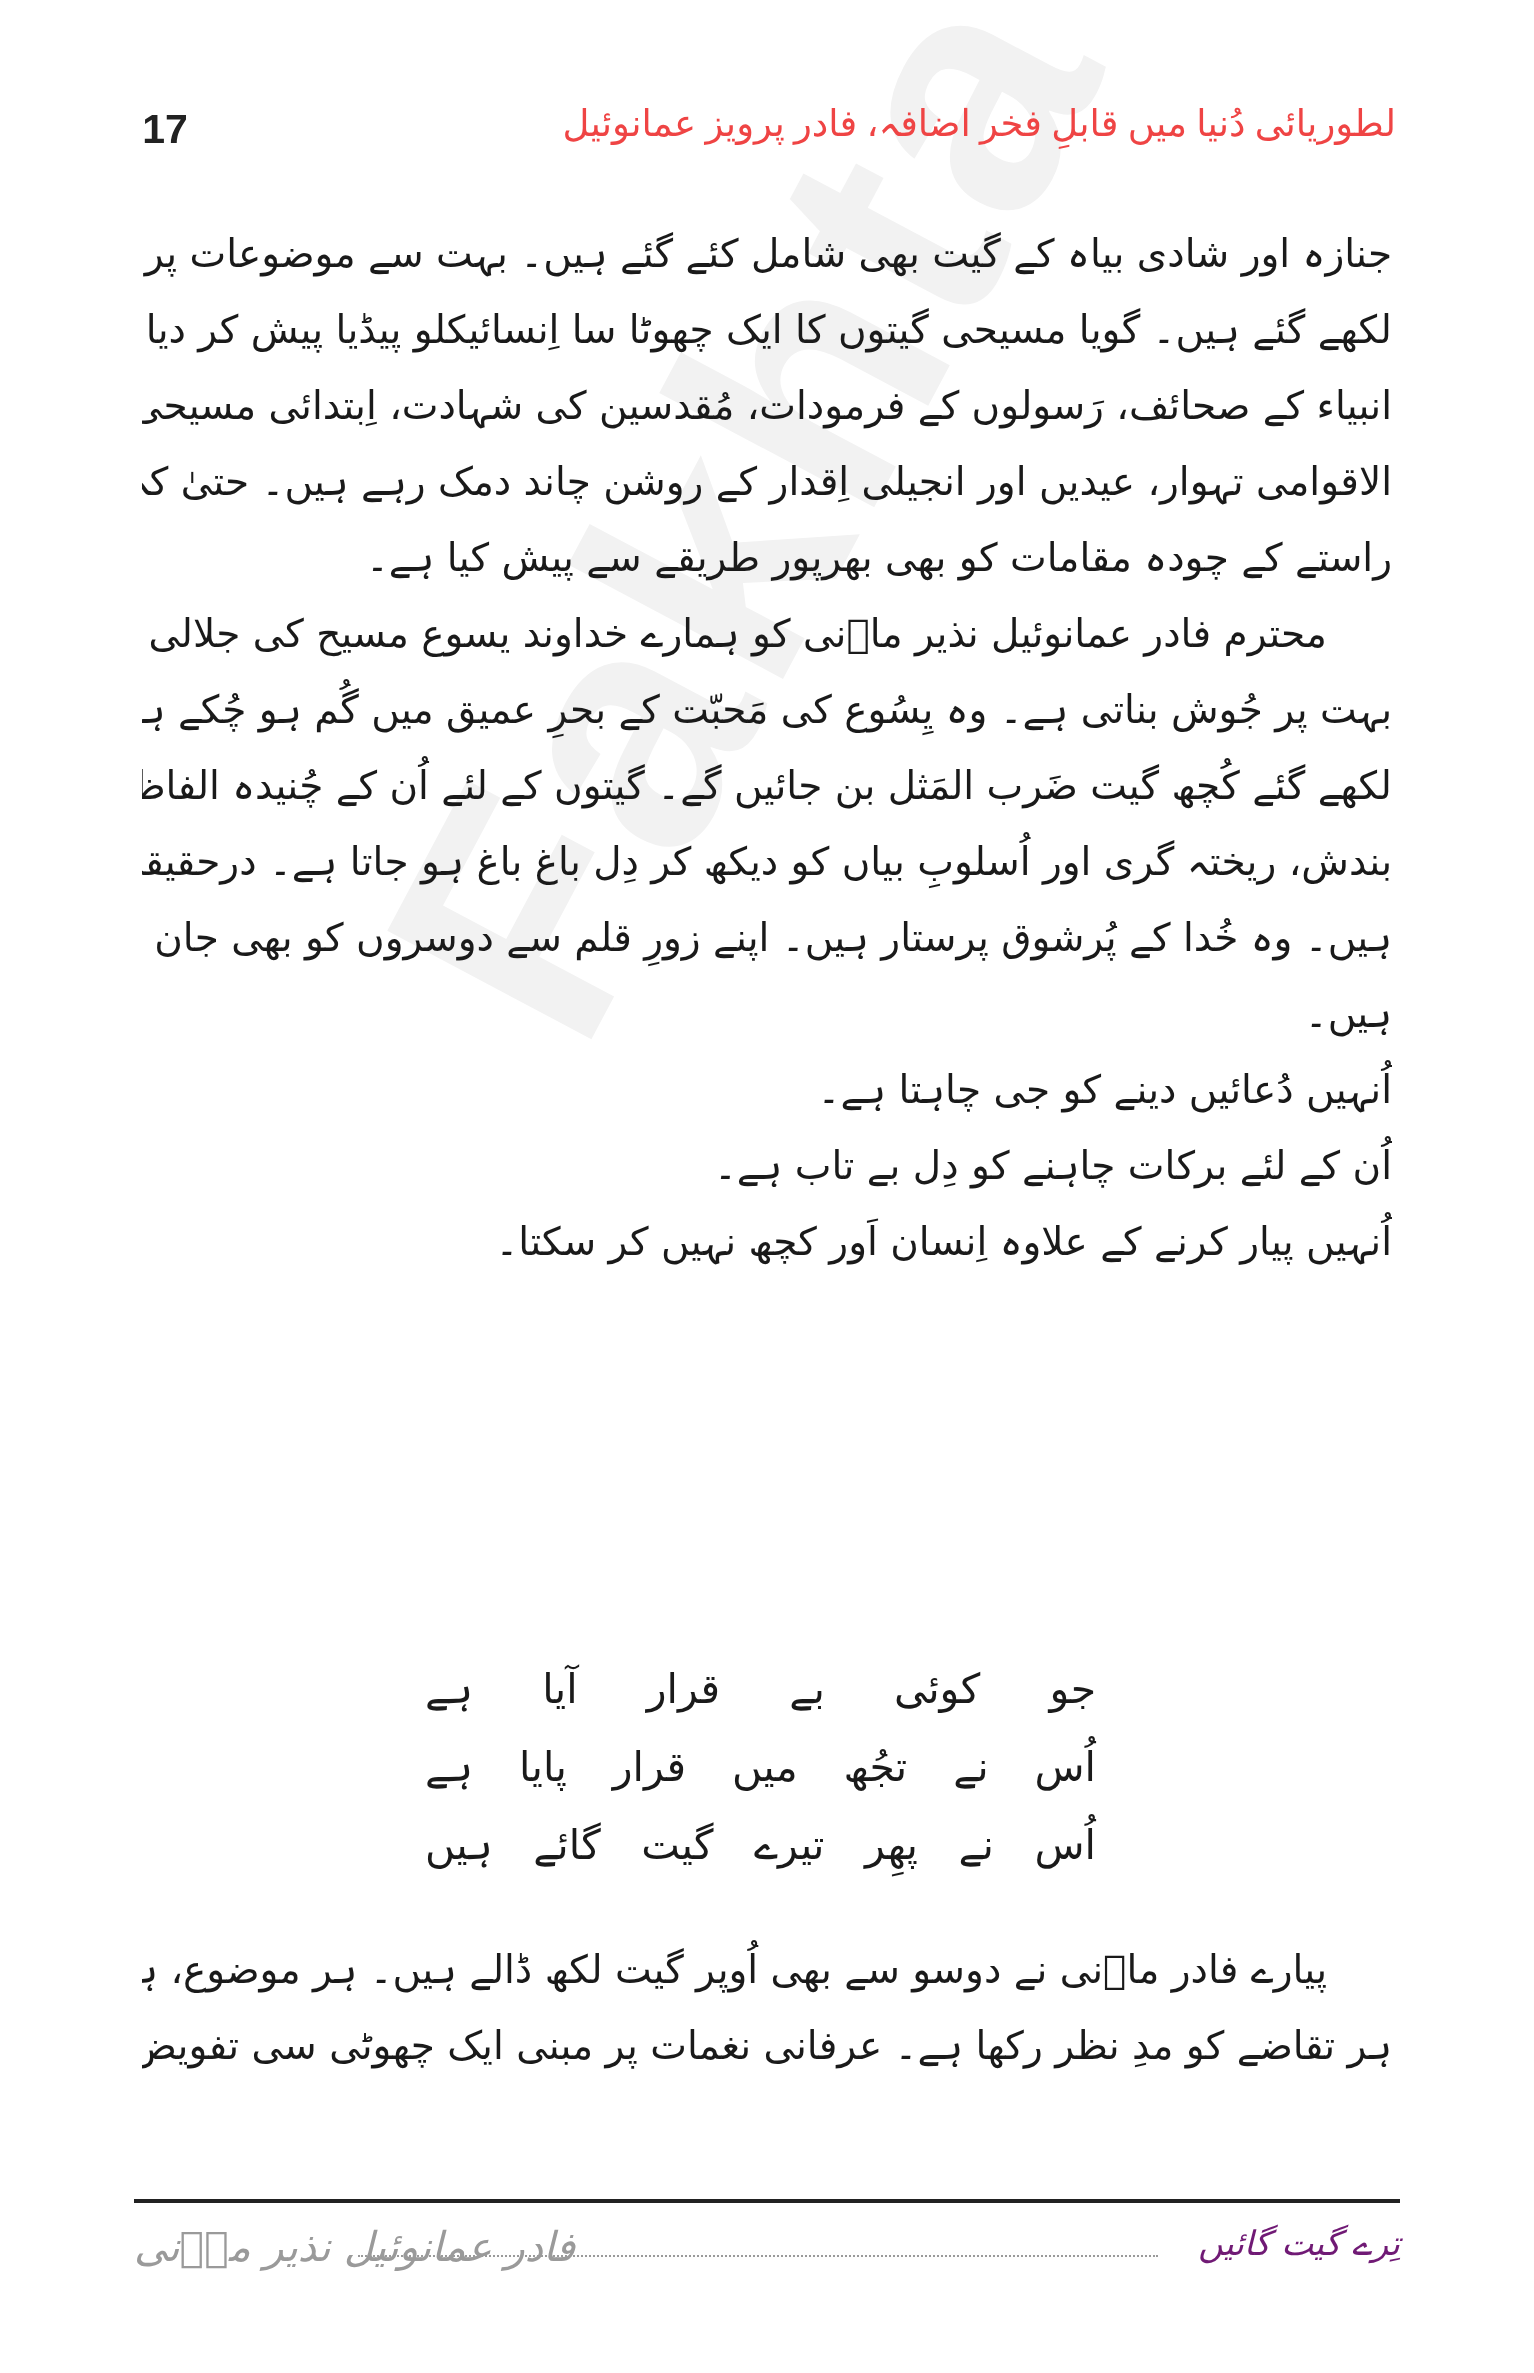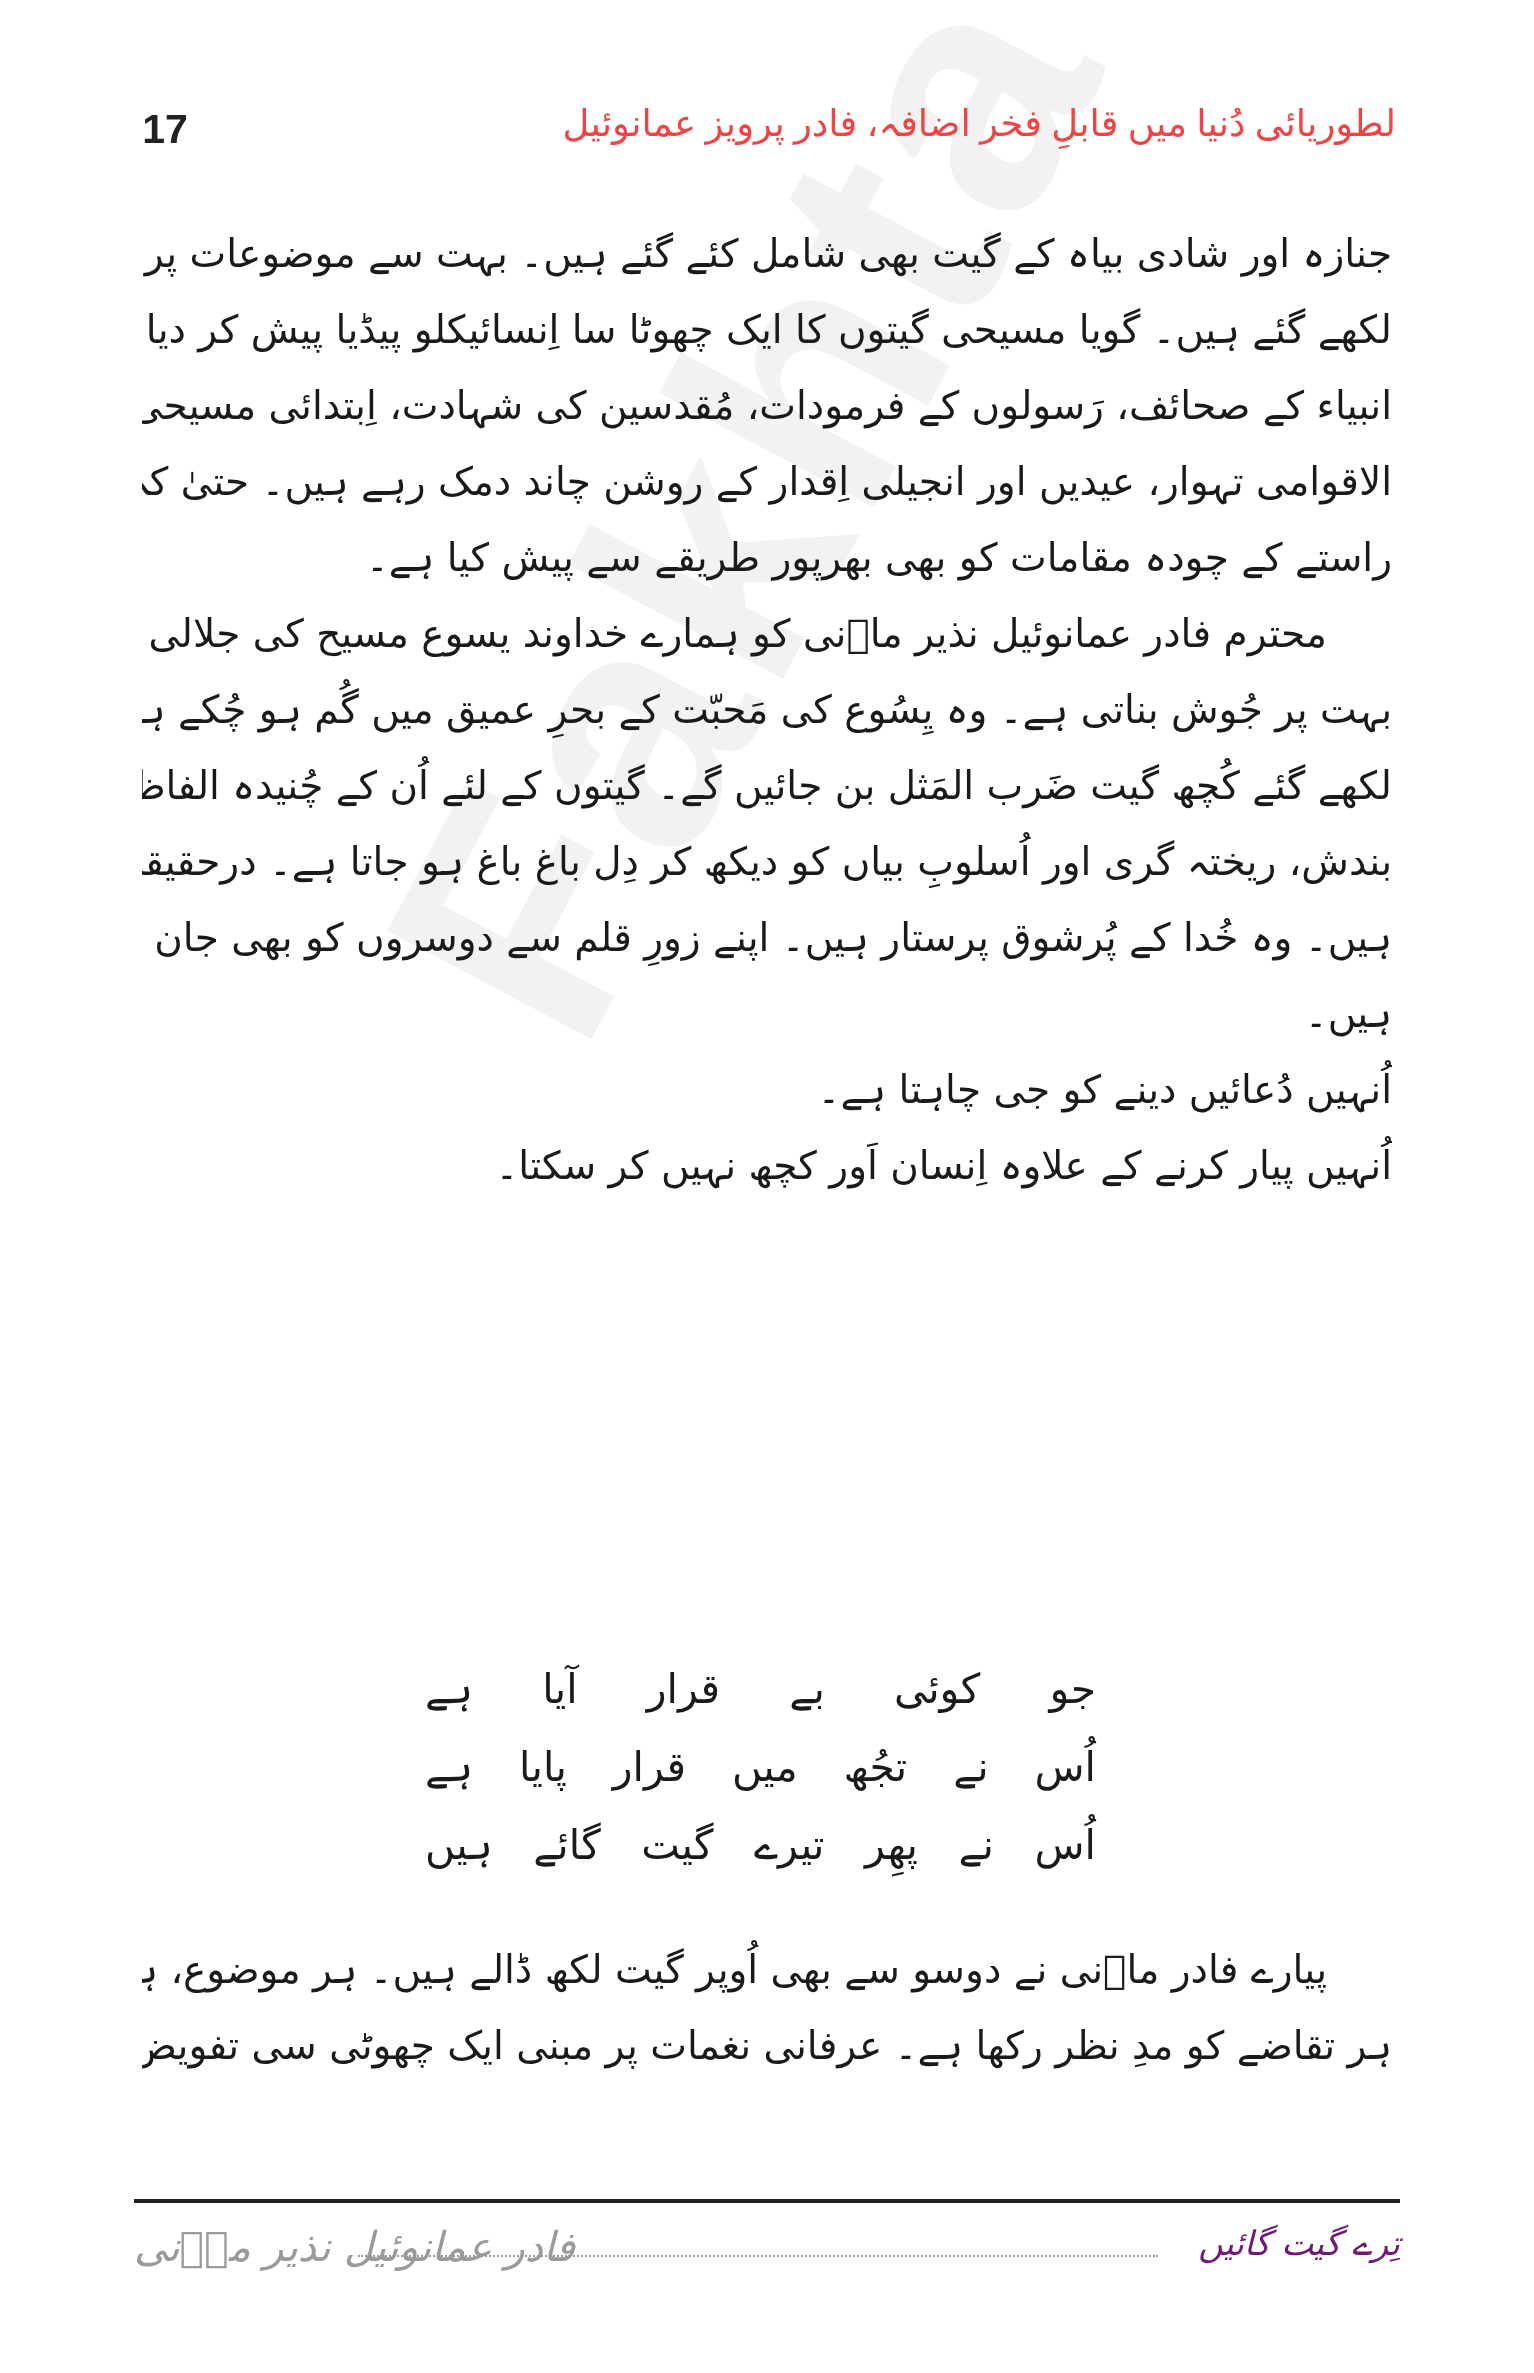--- a/index.html
+++ b/index.html
@@ -55,20 +55,21 @@
     <div class="line last">راستے کے چودہ مقامات کو بھی بھرپور طریقے سے پیش کیا ہے۔</div>
 
     <div class="line indent">محترم فادر عمانوئیل نذیر ماؔنی کو ہمارے خداوند یسوع مسیح کی جلالی اور لافانی ہستی</div>
     <div class="line">بہت پر جُوش بناتی ہے۔ وہ یِسُوع کی مَحبّت کے بحرِ عمیق میں گُم ہو چُکے ہیں۔ یِسُوع کی تعریف میں</div>
     <div class="line">لکھے گئے کُچھ گیت ضَرب المَثل بن جائیں گے۔ گیتوں کے لئے اُن کے چُنیدہ الفاظ، اُن کی</div>
     <div class="line">بندش، ریختہ گری اور اُسلوبِ بیاں کو دیکھ کر دِل باغ باغ ہو جاتا ہے۔ درحقیقت وہ فریدِ عصر</div>
     <div class="line">ہیں۔ وہ خُدا کے پُرشوق پرستار ہیں۔ اپنے زورِ قلم سے دوسروں کو بھی جان نثاری کی دعوت دیتے</div>
     <div class="line last">ہیں۔</div>
 
     <div class="line last">اُنہیں دُعائیں دینے کو جی چاہتا ہے۔</div>
+    <div class="line last">اُن کے لئے برکات چاہنے کو دِل بے تاب ہے۔</div>
     <div class="line last">اُنہیں پیار کرنے کے علاوہ اِنسان اَور کچھ نہیں کر سکتا۔</div>
   </div>
 
   <div class="verse-block">
     <div class="verse">
       <span>جو</span>
       <span>کوئی</span>
       <span>بے</span>
       <span>قرار</span>
       <span>آیا</span>

